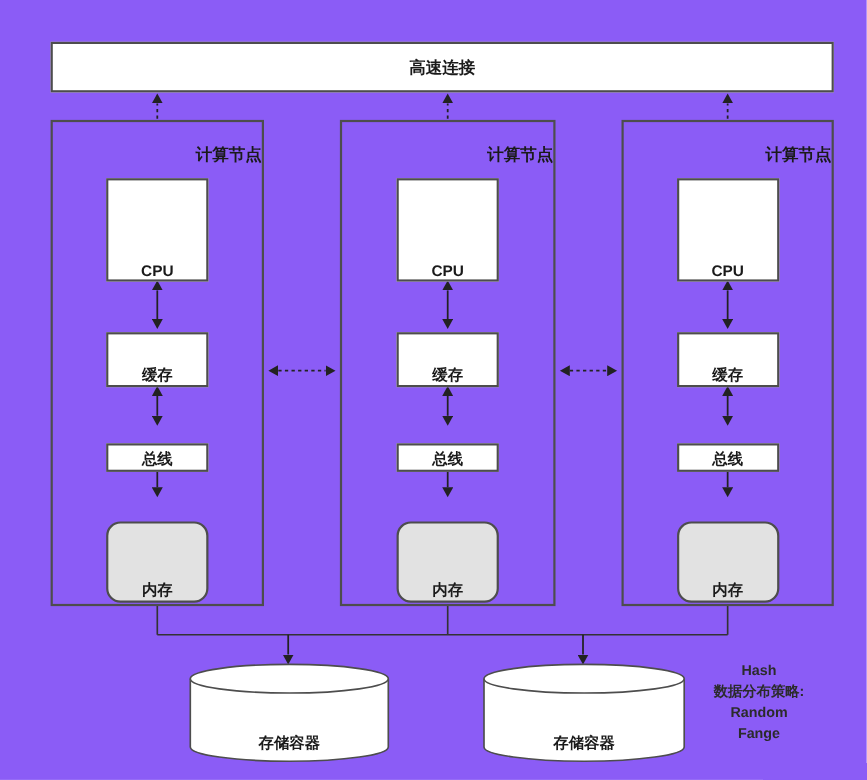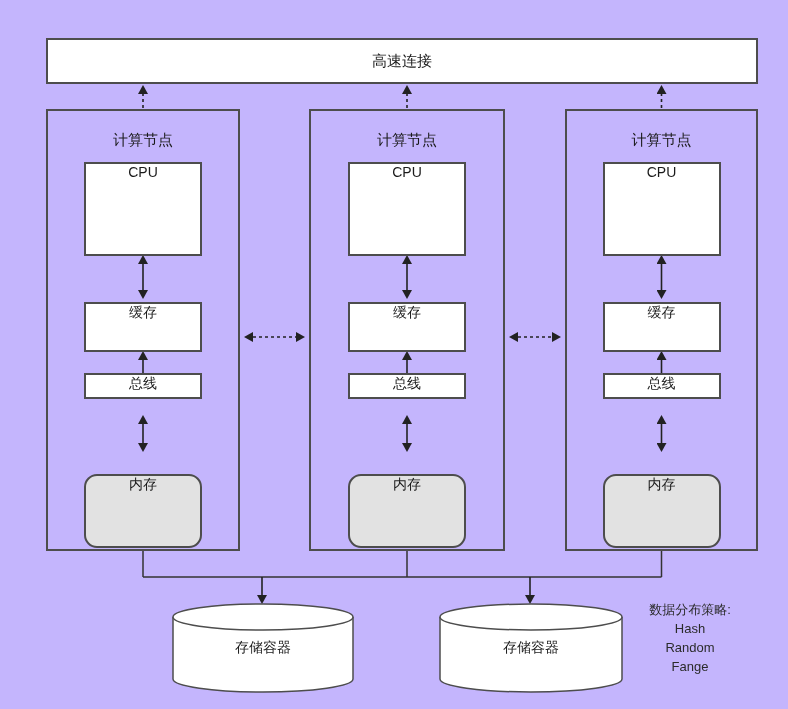--- a/index.html
+++ b/index.html
@@ -1,22 +1,23 @@
 <!DOCTYPE html>
 <html><head>
 <meta charset="utf-8">
 <style>
   html,body{margin:0;padding:0;background:#ffffff;}
   .canvas{
     position:relative;
     width:788px;height:709px;
-    background:#c4b5fd;
+    background:#8b5cf6;
     font-family:"Liberation Sans", sans-serif;
     color:#1a1a1a;
     overflow:hidden;
+    font-weight:bold;
   }
   .wires{position:absolute;left:0;top:0;pointer-events:none;}
   .box{
     position:absolute;
     border:2px solid #4d4d4d;
     background:#ffffff;
     display:flex;align-items:center;justify-content:center;
     box-sizing:border-box;
   }
   .interconnect{
@@ -25,40 +26,41 @@
   }
   .node{
     position:absolute;
     top:109px;height:442px;
     border:2px solid #4d4d4d;
     box-sizing:border-box;
     background:transparent;
   }
   .node-label{
     position:absolute;left:0;right:0;top:20px;
-    text-align:center;font-size:15px;
+    text-align:right;font-size:15px;
   }
   .inner{
     position:absolute;
     left:50%;transform:translateX(-50%);
-    width:118px;
+    width:93px;
     border:2px solid #4d4d4d;
     background:#ffffff;
-    display:flex;align-items:flex-start;justify-content:center;
+    display:flex;align-items:flex-end;justify-content:center;
     box-sizing:border-box;
     font-size:14px;
   }
   .cpu   {top:51px; height:94px;}
   .cache {top:191px;height:50px;}
-  .bus   {top:262px;height:26px;}
+  .bus   {top:292px;height:26px;}
   .memory{top:363px;height:74px;border-radius:13px;background:#e2e2e2;}
   .cyl-label{
     position:absolute;
     display:flex;align-items:center;justify-content:center;
     font-size:14px;
+    margin-top:28px;
   }
   .cyl-label-1{left:173px;top:630px;width:180px;height:36px;}
   .cyl-label-2{left:440px;top:630px;width:182px;height:36px;}
   .strategy{
     position:absolute;
     left:615px;top:600px;width:150px;
     text-align:center;
     font-size:13px;line-height:19px;
     color:#2b2b2b;
   }
@@ -159,19 +161,19 @@
       </div>
     <div class="inner memory">
         <span>内存</span>
       </div>
   </div>
 
   <div class="cyl-label cyl-label-1">存储容器</div>
   <div class="cyl-label cyl-label-2">存储容器</div>
 
   <div class="strategy">
+    <span class="line">Hash</span>
     <span class="line">数据分布策略:</span>
-    <span class="line">Hash</span>
     <span class="line">Random</span>
     <span class="line">Fange</span>
   </div>
 
 </div>
 
 </body></html>

